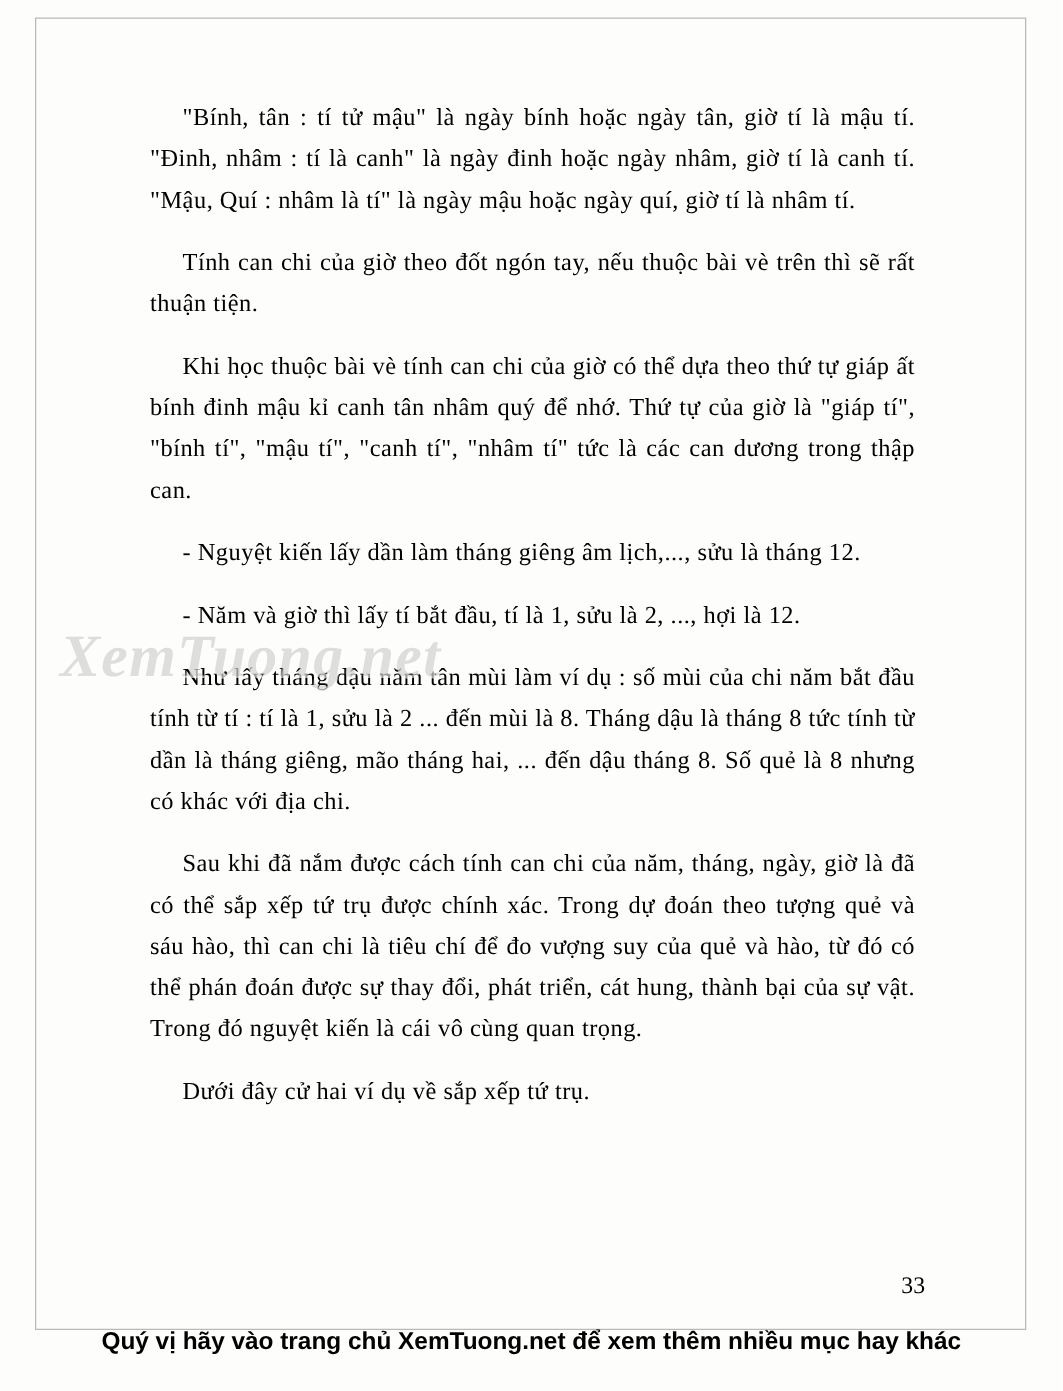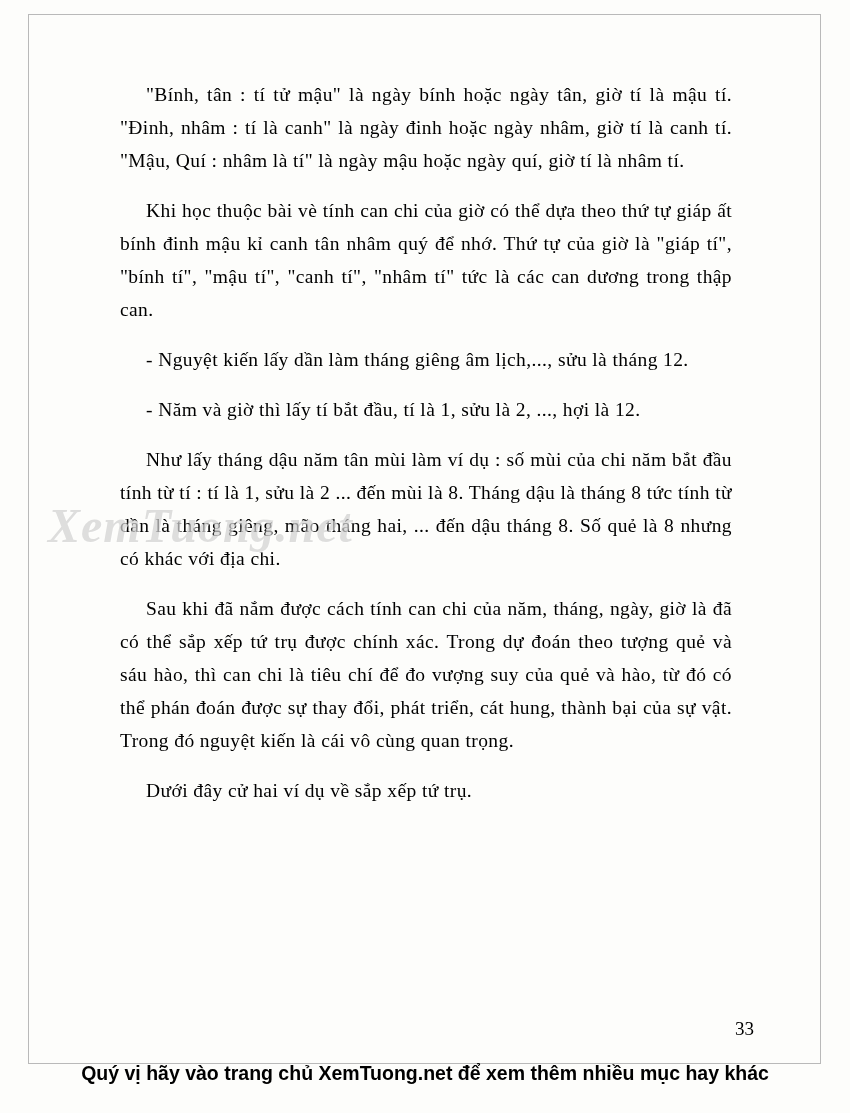--- a/index.html
+++ b/index.html
@@ -62,21 +62,21 @@
     font-style: italic;
     color: rgba(150,150,150,0.30);
     letter-spacing: 1px;
     white-space: nowrap;
     text-shadow: 1px 1px 0 rgba(255,255,255,0.6);
     pointer-events: none;
     user-select: none;
   }
   .page-number {
     position: absolute;
-    right: 96px;
+    right: 110px;
     top: 1018px;
     font-size: 19px;
     font-family: "Liberation Serif", serif;
     font-weight: normal;
   }
   .footer-note {
     position: absolute;
     left: 0;
     right: 0;
     top: 1062px;
@@ -88,20 +88,21 @@
   }
 </style>
 </head>
 <body>
 
 <div class="page">
   <div class="page-border"></div>
 
   <div class="content">
     <p class="para indent">"Bính, tân : tí tử mậu" là ngày bính hoặc ngày tân, giờ tí là mậu tí. "Đinh, nhâm : tí là canh" là ngày đinh hoặc ngày nhâm, giờ tí là canh tí. "Mậu, Quí : nhâm là tí" là ngày mậu hoặc ngày quí, giờ tí là nhâm tí.</p>
+    <p class="para indent">Tính can chi của giờ theo đốt ngón tay, nếu thuộc bài vè trên thì sẽ rất thuận tiện.</p>
     <p class="para indent">Khi học thuộc bài vè tính can chi của giờ có thể dựa theo thứ tự giáp ất bính đinh mậu kỉ canh tân nhâm quý để nhớ. Thứ tự của giờ là "giáp tí", "bính tí", "mậu tí", "canh tí", "nhâm tí" tức là các can dương trong thập can.</p>
     <p class="para indent">- Nguyệt kiến lấy dần làm tháng giêng âm lịch,..., sửu là tháng 12.</p>
     <p class="para indent">- Năm và giờ thì lấy tí bắt đầu, tí là 1, sửu là 2, ..., hợi là 12.</p>
     <p class="para indent">Như lấy tháng dậu năm tân mùi làm ví dụ : số mùi của chi năm bắt đầu tính từ tí : tí là 1, sửu là 2 ... đến mùi là 8. Tháng dậu là tháng 8 tức tính từ dần là tháng giêng, mão tháng hai, ... đến dậu tháng 8. Số quẻ là 8 nhưng có khác với địa chi.</p>
     <p class="para indent">Sau khi đã nắm được cách tính can chi của năm, tháng, ngày, giờ là đã có thể sắp xếp tứ trụ được chính xác. Trong dự đoán theo tượng quẻ và sáu hào, thì can chi là tiêu chí để đo vượng suy của quẻ và hào, từ đó có thể phán đoán được sự thay đổi, phát triển, cát hung, thành bại của sự vật. Trong đó nguyệt kiến là cái vô cùng quan trọng.</p>
     <p class="para indent">Dưới đây cử hai ví dụ về sắp xếp tứ trụ.</p>
   </div>
 
   <div class="watermark">XemTuong.net</div>
 

